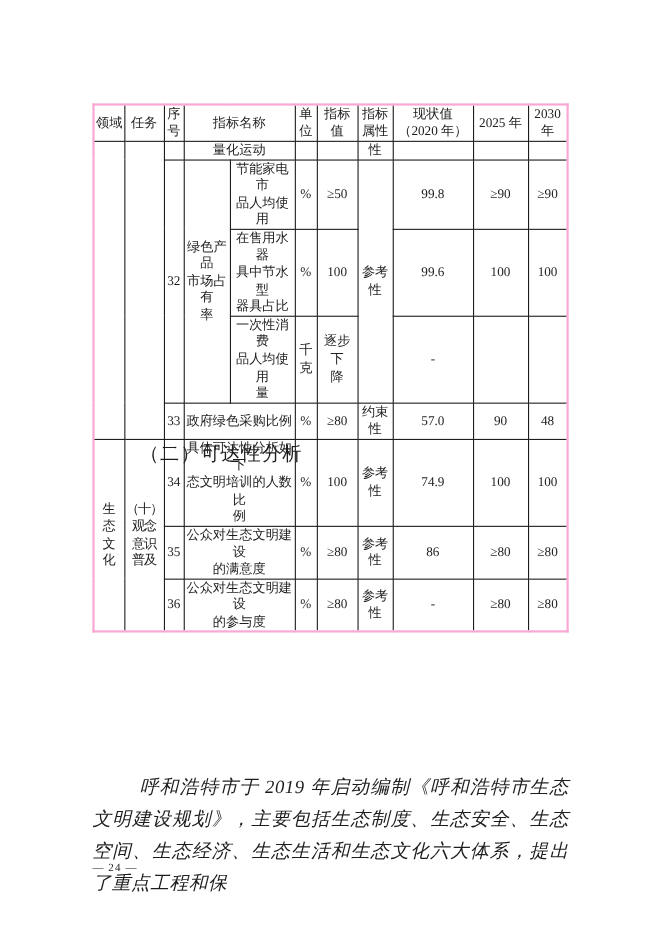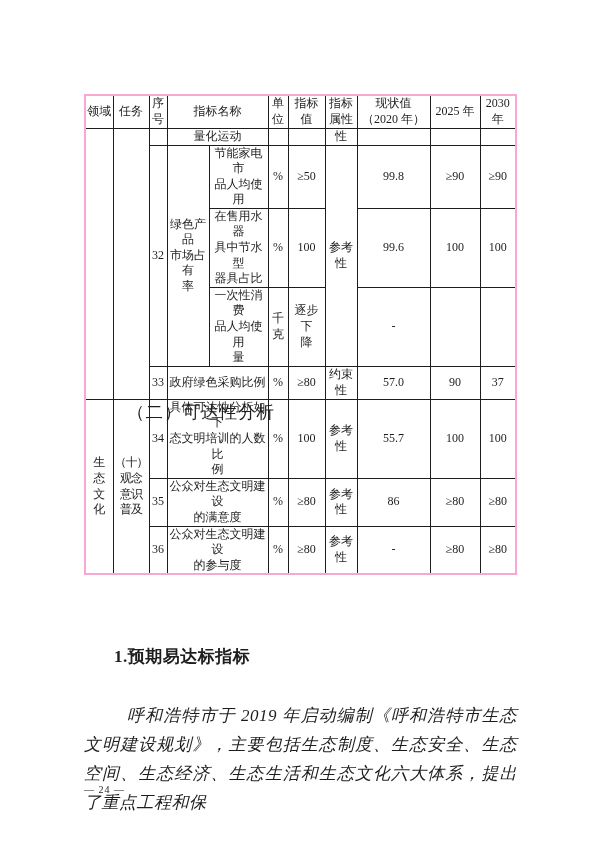--- a/index.html
+++ b/index.html
@@ -153,40 +153,40 @@
     </tr>
     <tr style="height:33px">
       <td>33</td>
       <td colspan="2">政府绿色采购比例</td>
       <td>%</td>
       <td>≥80</td>
       <td>约束
 性</td>
       <td>57.0</td>
       <td>90</td>
-      <td>37</td>
+      <td>48</td>
     </tr>
     <tr style="height:48px">
       <td rowspan="3" class="domain-cell">生
 态
 文
 化</td>
       <td rowspan="3" class="task-cell">（十）
 观念
 意识
 普及</td>
       <td>34</td>
       <td colspan="2">具体可达性分析如下
 态文明培训的人数比
 例</td>
       <td>%</td>
       <td>100</td>
       <td>参考
 性</td>
-      <td>55.7</td>
+      <td>74.9</td>
       <td>100</td>
       <td>100</td>
     </tr>
     <tr style="height:34px">
       <td>35</td>
       <td colspan="2">公众对生态文明建设
 的满意度</td>
       <td>%</td>
       <td>≥80</td>
       <td>参考
@@ -206,20 +206,19 @@
       <td>-</td>
       <td>≥80</td>
       <td>≥80</td>
     </tr>
   </tbody>
     </table>
 
   <div class="h2">（二）可达性分析</div>
 
 
-  <div class="h3">1.预期易达标指标</div>
 
 
   <p class="para para2">呼和浩特市于 2019 年启动编制《呼和浩特市生态文明建设规划》，主要包括生态制度、生态安全、生态空间、生态经济、生态生活和生态文化六大体系，提出了重点工程和保</p>
 
   <div class="pagenum">— 24 —</div>
 
 </div>
 
 </body></html>

